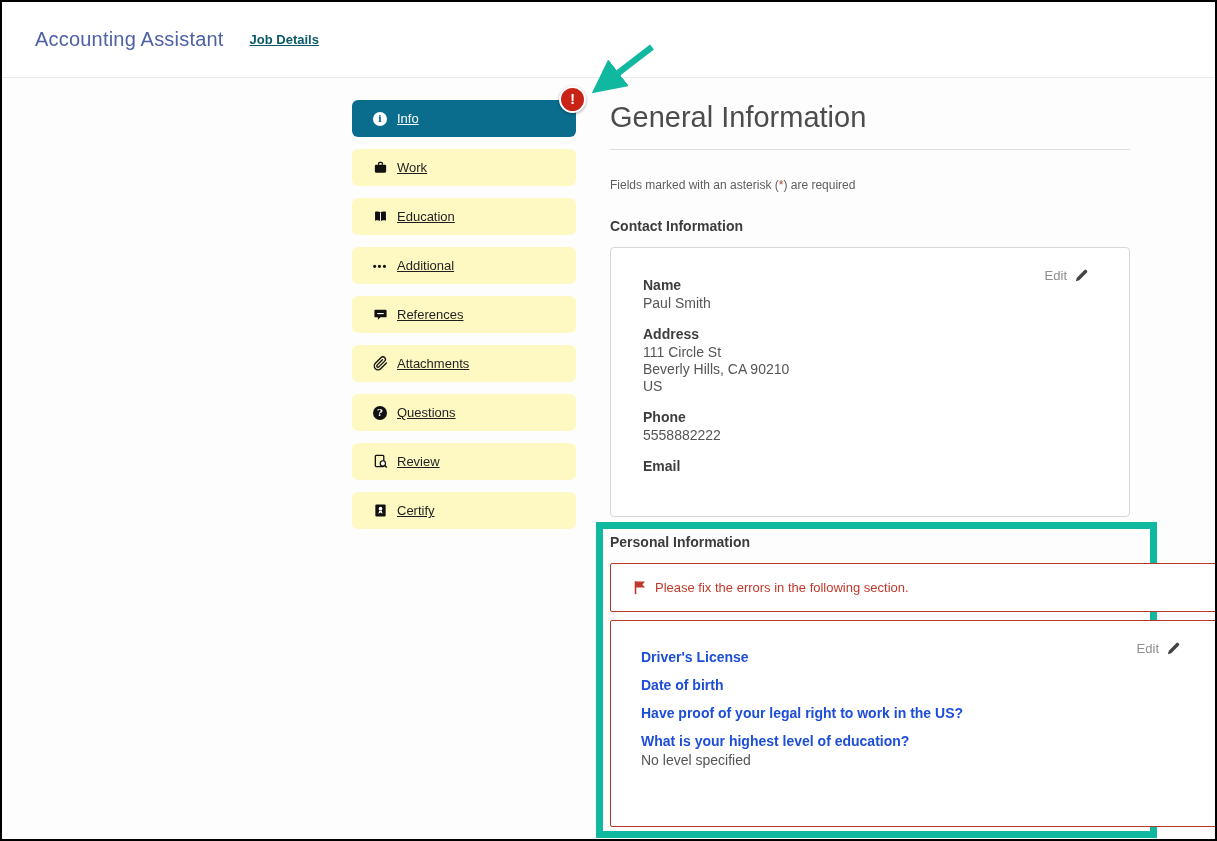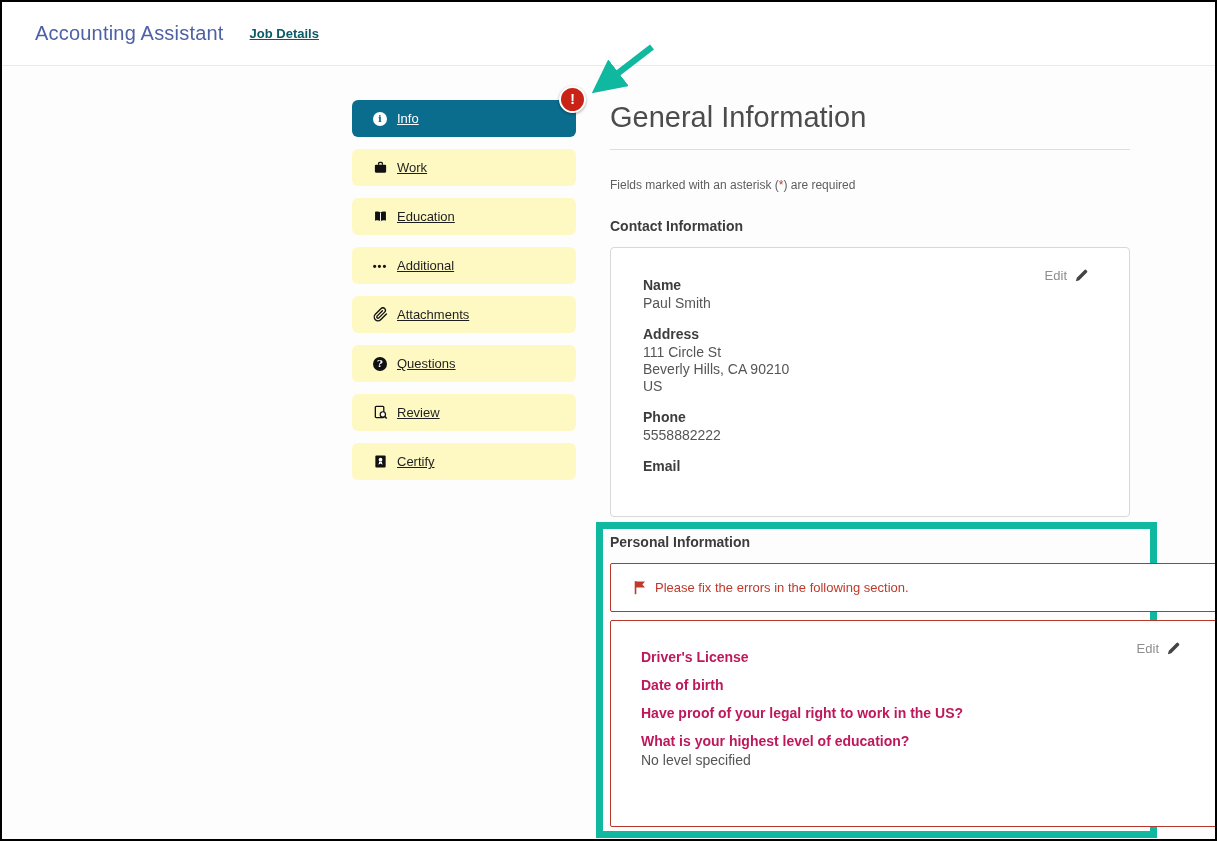--- a/index.html
+++ b/index.html
@@ -6,21 +6,21 @@
   html,body { background:#fff; }
   body { font-family:"Liberation Sans","DejaVu Sans",sans-serif; }
 
   .frame {
     position:relative; width:1217px; height:841px;
     background:#fdfdfd; border:2px solid #000; overflow:hidden;
   }
 
   
   .header {
-    position:absolute; left:0; top:0; width:100%; height:64px;
+    position:absolute; left:0; top:0; width:100%; height:76px;
     background:#fff; border-bottom:1px solid #eaeaea;
     display:flex; align-items:center; padding-left:33px;
   }
   .app-title { font-size:20px; color:#4d61a4; letter-spacing:.2px; }
   .job-details {
     margin-left:26px; font-size:13px; font-weight:bold; color:#0a5a68;
     text-decoration:underline; cursor:pointer;
   }
 
   
@@ -88,21 +88,21 @@
     margin-top:13px; height:49px; border:1px solid #b5382a; border-radius:2px;
     background:#fff; display:flex; align-items:center; padding-left:22px;
   }
   .error-banner svg { margin-right:8px; display:block; }
   .error-banner .etext { font-size:13px; color:#c0392b; }
   .pcard {
     position:relative; margin-top:8px; height:207px; background:#fff;
     border:1px solid #b5382a; border-radius:2px; padding:28px 32px 0 30px;
   }
   .pgroup { margin-bottom:12px; }
-  .pgroup .glabel { font-size:14px; font-weight:bold; color:#be185d; line-height:16px; }
+  .pgroup .glabel { font-size:14px; font-weight:bold; color:#1d4ed8; line-height:16px; }
   .pgroup .gval { font-size:14px; color:#555; line-height:18px; margin-top:2px; }
 </style>
 </head>
 <body>
 
 <div class="frame">
 
   <div class="header">
     <span class="app-title">Accounting Assistant</span>
     <span class="job-details">Job Details</span>
@@ -138,20 +138,29 @@
       <span class="tlabel">Education</span>
     </div>
 
     <div class="tab">
       <span class="ticon">
         <span class="dots-glyph">•••</span>
       </span>
       <span class="tlabel">Additional</span>
     </div>
 
+    <div class="tab">
+      <span class="ticon">
+        <svg width="15" height="15" viewBox="0 0 16 16">
+            <path d="M2.5 3h11a1 1 0 0 1 1 1v6a1 1 0 0 1-1 1H8l-2.8 2.6V11H2.5a1 1 0 0 1-1-1V4a1 1 0 0 1 1-1Z" fill="#111"></path>
+            <path d="M4.5 7h7" stroke="#fff" stroke-width="1.2"></path>
+          </svg>
+      </span>
+      <span class="tlabel">References</span>
+    </div>
 
     <div class="tab">
       <span class="ticon">
         <svg width="15" height="15" viewBox="0 0 24 24">
             <path d="M21.44 11.05l-9.19 9.19a6 6 0 0 1-8.49-8.49l9.19-9.19a4 4 0 0 1 5.66 5.66l-9.2 9.19a2 2 0 0 1-2.83-2.83l8.49-8.48" fill="none" stroke="#111" stroke-width="2.2" stroke-linecap="round"></path>
           </svg>
       </span>
       <span class="tlabel">Attachments</span>
     </div>
 

